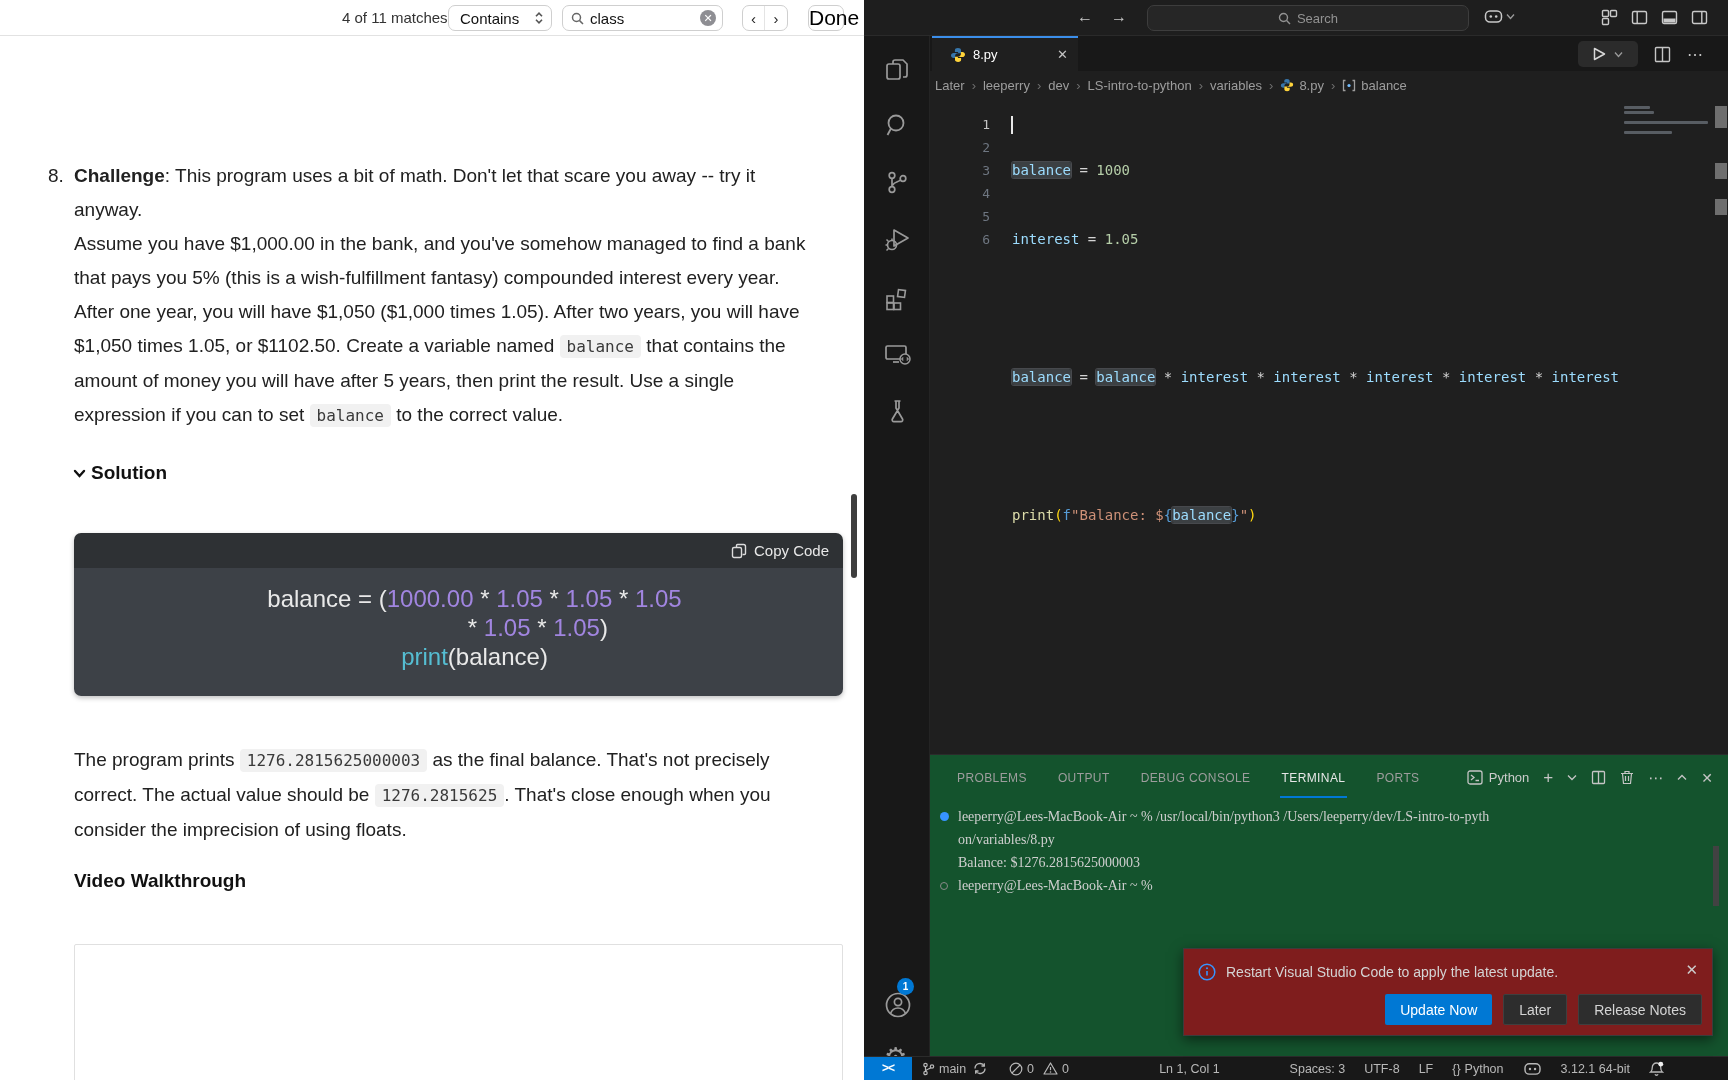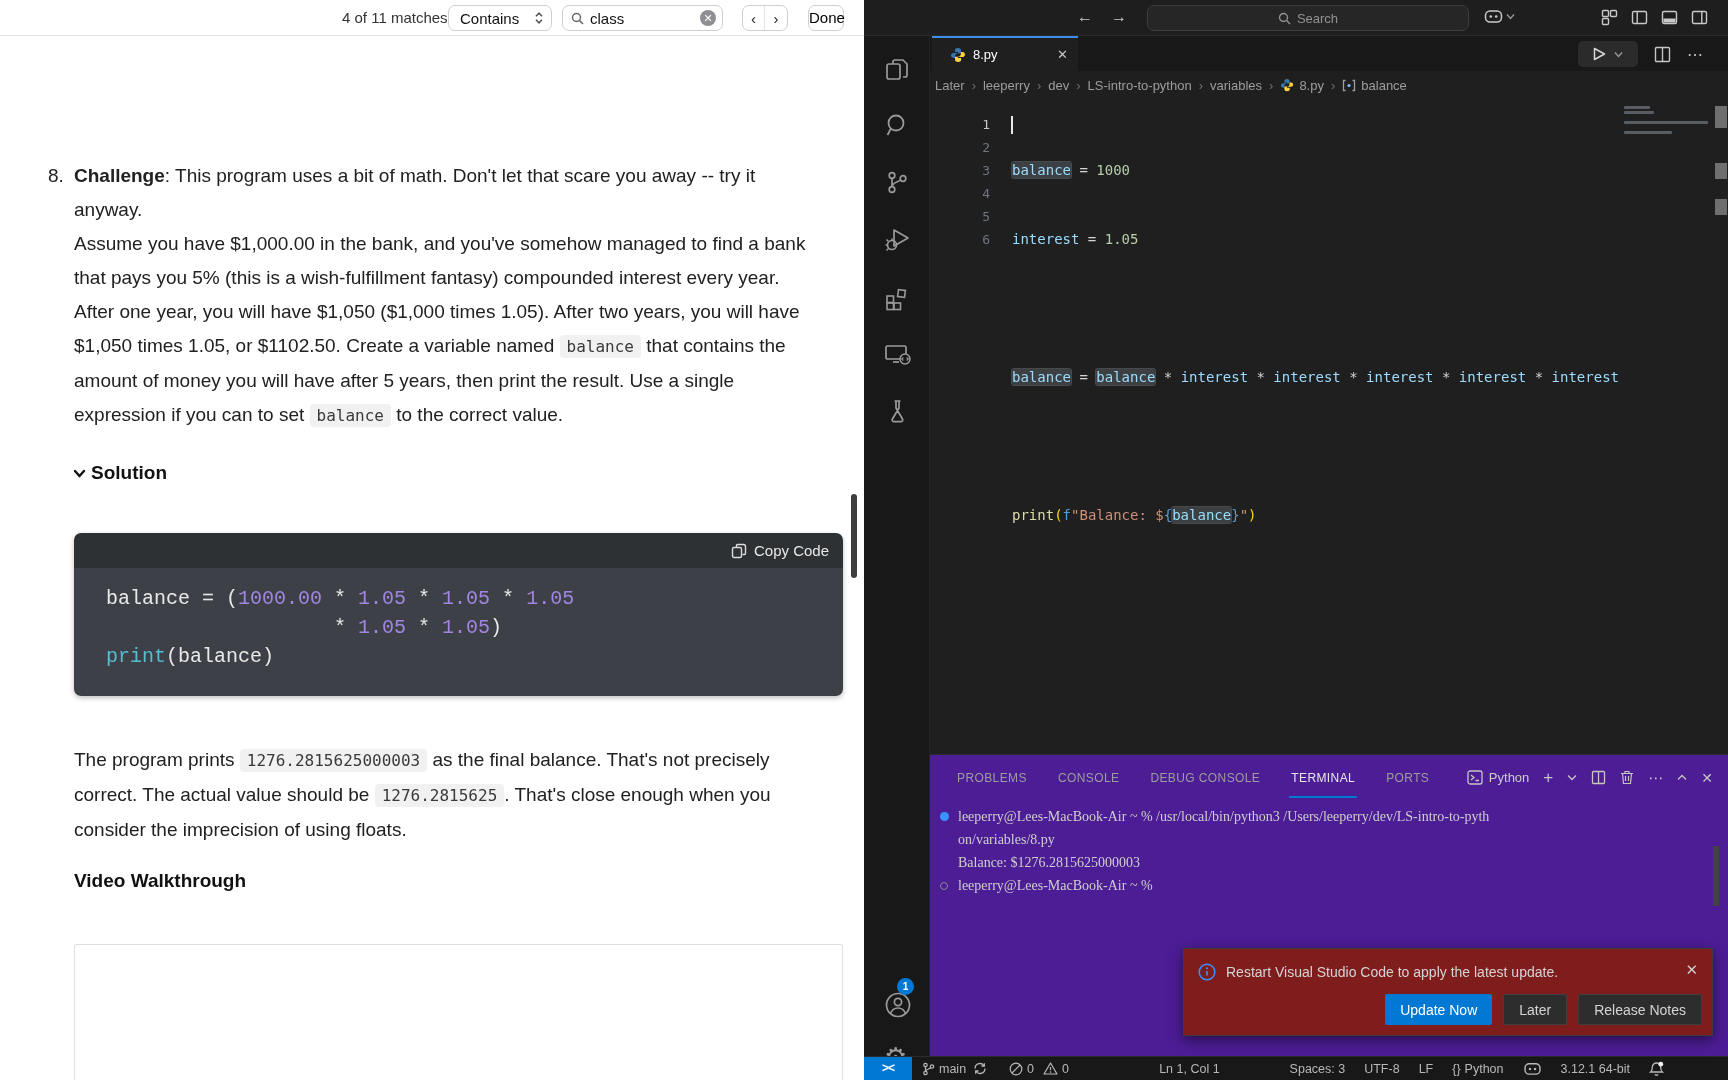--- a/index.html
+++ b/index.html
@@ -11,33 +11,33 @@
   #doc-pane { position:absolute; left:0; top:0; width:864px; height:1080px; background:#fff; }
   .doc-toolbar { position:absolute; left:0; top:0; width:864px; height:36px; background:#fff; border-bottom:1px solid #e2e2e2; }
   .matches-label { position:absolute; left:342px; top:9px; font-size:15px; color:#333; }
   .filter-select { position:absolute; left:448px; top:5px; width:104px; height:26px; border:1px solid #cfcfcf; border-radius:7px; background:#fff; display:flex; align-items:center; justify-content:space-between; padding:0 7px 0 11px; font-size:15px; color:#111; }
   .doc-search { position:absolute; left:562px; top:5px; width:161px; height:26px; border:1px solid #cfcfcf; border-radius:7px; background:#fff; display:flex; align-items:center; padding:0 6px 0 8px; }
   .doc-search .q { flex:1; font-size:15px; color:#111; margin-left:6px; }
   .clear-btn { width:16px; height:16px; border-radius:50%; background:#8e8e93; color:#fff; font-size:11px; line-height:16px; text-align:center; }
   .nav-group { position:absolute; left:742px; top:5px; width:46px; height:26px; border:1px solid #cfcfcf; border-radius:7px; background:#fff; display:flex; }
   .nav-group .nav-btn { width:23px; height:24px; display:flex; align-items:center; justify-content:center; color:#222; font-size:15px; }
   .nav-group .nav-btn:first-child { border-right:1px solid #e4e4e4; }
-  .done-btn { position:absolute; left:808px; top:5px; width:36px; height:26px; border:1px solid #cfcfcf; border-radius:7px; background:#fff; font-size:15px; color:#000; text-align:center; line-height:24px; }
+  .done-btn { position:absolute; left:808px; top:5px; width:36px; height:26px; border:1px solid #cfcfcf; border-radius:7px; background:#fff; font-size:21px; color:#000; text-align:center; line-height:24px; }
   .doc-topicons { position:absolute; top:52px; left:774px; display:flex; gap:22px; }
   .doc-content { position:absolute; left:0; top:37px; width:864px; height:1043px; background:#fff; color:#212121; }
   .challenge-row { position:absolute; left:48px; top:122px; width:772px; font-size:19px; line-height:34px; display:flex; }
   .challenge-num { width:26px; flex:none; }
   .para { font-size:19px; line-height:34px; color:#212121; }
   #para1 { position:absolute; left:74px; top:190px; width:748px; }
   .inline-code { font-family:"DejaVu Sans Mono", monospace; font-size:16px; background:#f1f1f1; color:#3a3a3a; padding:2px 7px; border-radius:4px; }
   .solution-row { position:absolute; left:72px; top:425px; display:flex; align-items:center; font-size:19px; font-weight:bold; color:#111; }
   .codeblock { position:absolute; left:74px; top:496px; width:769px; height:163px; border-radius:7px; overflow:hidden; box-shadow:0 2px 5px rgba(0,0,0,.25); }
   .cb-header { height:35px; background:#2e3134; display:flex; align-items:center; justify-content:flex-end; padding-right:14px; gap:7px; color:#e8e8e8; font-size:15px; }
   .cb-body { height:128px; background:#3d4147; padding:16px 0 0 32px; }
-  .cb-line { font-family:Liberation Mono, monospace; font-size:20px; line-height:29px; white-space:pre; color:#e9e9e9; }
+  .cb-line { font-family:Liberation Sans, sans-serif; font-size:24px; line-height:29px; white-space:pre; color:#e9e9e9;text-align:center; }
   .c-num { color:#a185e0; }
   .c-kw { color:#55bdd2; }
   #para2 { position:absolute; left:74px; top:706px; width:760px; }
   .video-heading { position:absolute; left:74px; top:833px; font-size:19px; font-weight:bold; color:#111; }
   .video-box { position:absolute; left:74px; top:907px; width:769px; height:250px; background:#fff; border:1px solid #e0e0e0; border-radius:2px; }
   .doc-scrollbar { position:absolute; left:851px; top:494px; width:6px; height:84px; border-radius:3px; background:#3e3e3e; }
 
   
   #vscode { position:absolute; left:864px; top:0; width:864px; height:1080px; background:#1f1f1f; font-size:13px; color:#cccccc; }
   .titlebar { position:absolute; left:0; top:0; width:864px; height:36px; background:#1e1e1e; border-bottom:1px solid #2a2a2a; }
@@ -70,21 +70,21 @@
   .tk-var { color:#9cdcfe; } .tk-num { color:#b5cea8; } .tk-plain { color:#d4d4d4; }
   .tk-fn { color:#dcdcaa; } .tk-str { color:#ce9178; } .tk-kw { color:#569cd6; }
   .tk-paren { color:#ffd710; } .tk-brace { color:#569cd6; }
   .hl { background:#3c4043; border-radius:2px; box-shadow:0 0 0 1px #47494d; }
   .caret { position:absolute; left:81px; top:17px; width:1.5px; height:18px; background:#e8e8e8; }
   .minimap { position:absolute; left:692px; top:0; width:90px; height:655px; }
   .mm-bar { position:absolute; height:3px; border-radius:1px; background:#585d63; }
   .ruler { position:absolute; left:784px; top:0; width:14px; height:655px; }
   .ruler-mark { position:absolute; left:1px; width:12px; background:#8b8b8b; opacity:.75; }
 
-  .panel { position:absolute; left:66px; top:754px; width:798px; height:302px; background:#4c1d95; border-top:1px solid #2b2b2b; }
+  .panel { position:absolute; left:66px; top:754px; width:798px; height:302px; background:#14532d; border-top:1px solid #2b2b2b; }
   .panel-tabs { position:absolute; left:27px; top:0; height:45px; display:flex; align-items:center; gap:31px; font-size:12px; letter-spacing:.4px; color:#9d9d9d; }
   .panel-tab.active-panel-tab { color:#e7e7e7; position:relative; }
   .panel-tab.active-panel-tab::after { content:""; position:absolute; left:-2px; right:-2px; bottom:-13px; height:2px; background:#0078d4; }
   .panel-actions { position:absolute; right:15px; top:0; height:45px; display:flex; align-items:center; gap:14px; color:#c5c5c5; }
   .term-label { display:flex; align-items:center; gap:6px; font-size:13px; color:#cccccc; }
   .terminal { position:absolute; left:0; top:50px; width:790px; font-family:Liberation Serif, serif; font-size:14px; line-height:23px; color:#cfcfcf; }
   .term-row { display:flex; }
   .term-gutter { width:28px; flex:none; display:flex; justify-content:center; align-items:center; }
   .dot-filled { width:9px; height:9px; border-radius:50%; background:#3794ff; }
   .dot-hollow { width:8px; height:8px; border-radius:50%; border:1.5px solid #8a8a8a; }
@@ -380,21 +380,21 @@
     <div class="ruler">
       <div class="ruler-mark" style="top:7px;  height:22px;"></div>
       <div class="ruler-mark" style="top:64px; height:16px;"></div>
       <div class="ruler-mark" style="top:100px; height:16px;"></div>
     </div>
   </div>
 
   <div class="panel">
     <div class="panel-tabs">
       <span class="panel-tab">PROBLEMS</span>
-      <span class="panel-tab">CONSOLE</span>
+      <span class="panel-tab">OUTPUT</span>
       <span class="panel-tab">DEBUG CONSOLE</span>
       <span class="panel-tab active-panel-tab">TERMINAL</span>
       <span class="panel-tab">PORTS</span>
     </div>
     <div class="panel-actions">
       <span class="term-label">
         <svg width="16" height="15" viewBox="0 0 16 15">
             <rect x="1" y="1" width="14" height="13" rx="2" fill="none" stroke="#c5c5c5" stroke-width="1.3"></rect>
             <path d="M4 5l3 2.5L4 10 M8.5 10.5H12" stroke="#c5c5c5" stroke-width="1.3" fill="none"></path>
           </svg>

